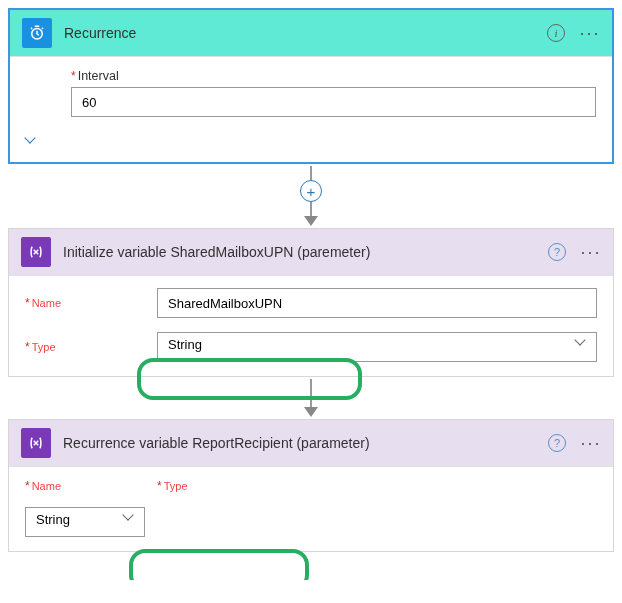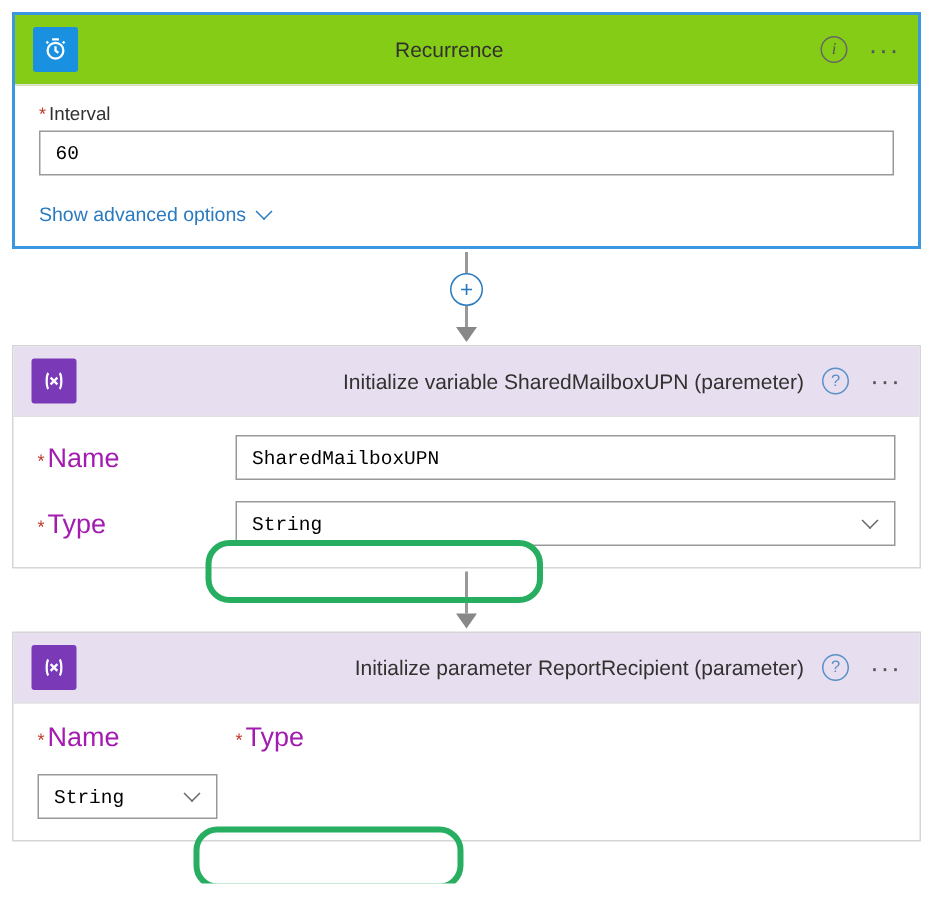--- a/index.html
+++ b/index.html
@@ -18,22 +18,22 @@
     .card.selected {
       border: 2px solid #3a97e0;
     }
     .card-header {
       display: flex;
       align-items: center;
       padding: 8px 12px;
       gap: 12px;
       border-bottom: 1px solid #e1e1e1;
     }
-    .header-recurrence { background: #84cc16; text-align: center; }
-    .header-variable   { background: #e7dff0; text-align: right; }
+    .header-recurrence { background: #5eead4; }
+    .header-variable   { background: #e7dff0; }
     .icon-box {
       width: 30px;
       height: 30px;
       display: flex;
       align-items: center;
       justify-content: center;
       border-radius: 2px;
       flex-shrink: 0;
     }
     .icon-recurrence { background: #1a90e0; }
@@ -72,20 +72,21 @@
       cursor: pointer;
       line-height: 1;
       color:#555;
     }
     .card-body {
       padding: 12px 16px 14px 16px;
     }
     .row2 {
       display: flex;
       gap: 6px;
+      margin-left: 45px;
     }
     .field {
       display: flex;
       flex-direction: column;
       flex: 1;
       gap: 4px;
     }
     .req::before {
       content: "*";
       color: #c0392b;
@@ -95,24 +96,22 @@
     .field-label {
       font-size: 12.5px;
       color: #323130;
     }
     .textbox, .selectbox {
       border: 1px solid #999;
       height: 30px;
       padding: 4px 10px;
       font-size: 13px;
       display: flex;
-      align-items: center;
       justify-content: space-between;
       background:#fff;
-      font-family:Liberation Mono, monospace;
     }
     .textbox input {
       border: none;
       outline: none;
       width: 100%;
       font-size: 13px;
       font-family: inherit;
     }
     .chev-sm {
       display:inline-block;
@@ -169,21 +168,21 @@
       cursor: pointer;
       line-height:1;
     }
     .paramgrid {
       display: grid;
       grid-template-columns: 120px 1fr;
       row-gap: 14px;
       column-gap: 12px;
       align-items: center;
     }
-    .plabel { font-size: 18px; color:#a21caf; }
+    .plabel { font-size: 11px; color:#ef4444; }
     .highlight-ring {
       position: absolute;
       border: 4px solid #27ae60;
       border-radius: 16px;
       pointer-events: none;
       z-index: 5;
     }
   </style>
 </head>
 <body>
@@ -208,21 +207,20 @@
   <div class="card-body">
     <div class="row2">
       <div class="field">
         <div class="field-label req">Interval</div>
         <div class="textbox">
           <input value="60" style="">
         </div>
       </div>
     </div>
     <div class="advanced">
-      <span>Show advanced options</span>
       <span class="chev-sm"></span>
     </div>
   </div>
 </div>
 
 <div class="connector">
   <div class="arrow-line"></div>
   <div class="plus-btn">+</div>
   <div class="arrow-line"></div>
   <div class="arrow-head"></div>
@@ -270,21 +268,21 @@
 <div class="card">
   <div class="card-header header-variable">
     <div class="icon-box icon-variable">
       <svg width="18" height="18" viewBox="0 0 24 24" fill="none" stroke="#fff" stroke-width="2">
         <path d="M7 5c-2 2-2 12 0 14"></path>
         <path d="M17 5c2 2 2 12 0 14"></path>
         <path d="M9 9l6 6"></path>
         <path d="M15 9l-6 6"></path>
       </svg>
     </div>
-    <div class="card-title">Initialize parameter ReportRecipient (parameter)</div>
+    <div class="card-title">Recurrence variable ReportRecipient (parameter)</div>
     <div class="header-actions">
       <div class="help-circle">?</div>
       <div class="more-dots">···</div>
     </div>
   </div>
   <div class="card-body" style="position:relative;">
     <div class="paramgrid">
       <div class="plabel req">Name</div>
 
       <div class="plabel req">Type</div>

